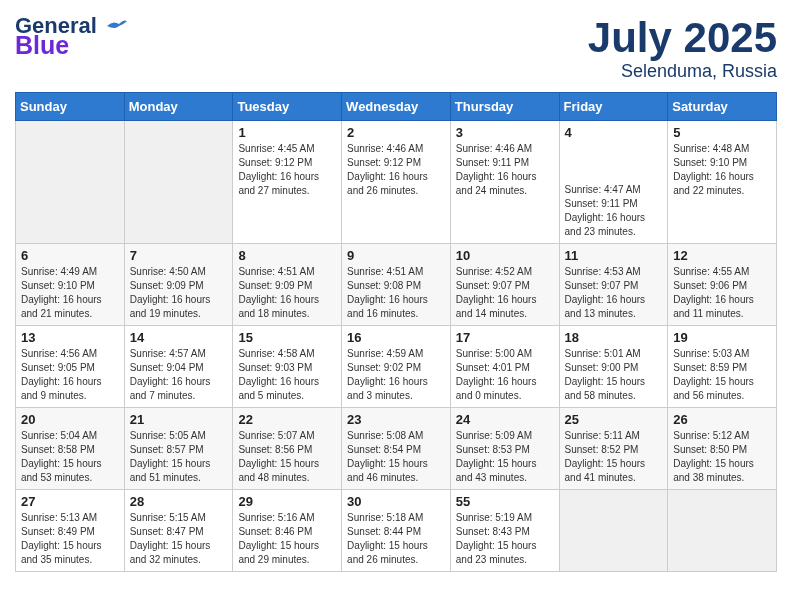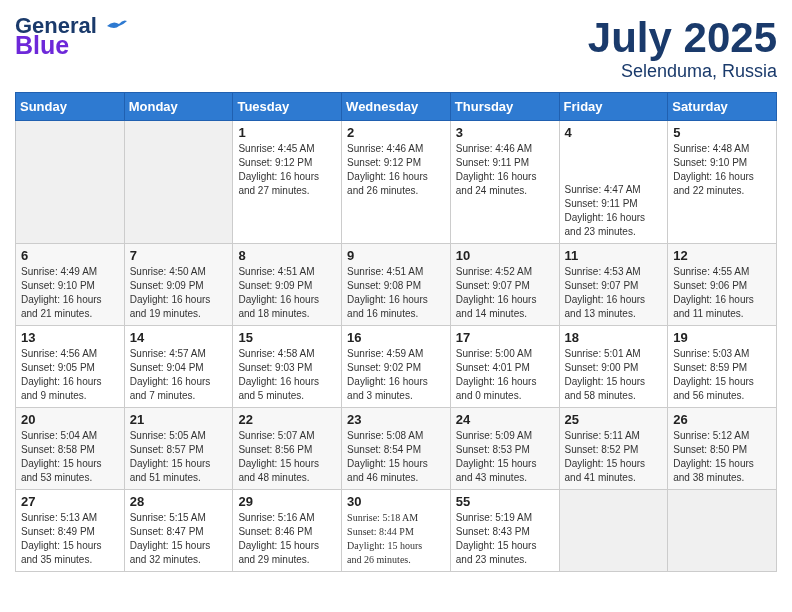--- a/index.html
+++ b/index.html
@@ -324,21 +324,21 @@
         </td>
         <td>
           <div class="day-number">29</div>
           <div class="day-info" style="white-space: pre-line;">Sunrise: 5:16 AM
 Sunset: 8:46 PM
 Daylight: 15 hours
 and 29 minutes.</div>
         </td>
         <td>
           <div class="day-number">30</div>
-          <div class="day-info" style="white-space: pre-line; font-family: Liberation Serif, serif;">Sunrise: 5:18 AM
+          <div class="day-info" style="white-space: pre-line;">Sunrise: 5:18 AM
 Sunset: 8:44 PM
 Daylight: 15 hours
 and 26 minutes.</div>
         </td>
         <td>
           <div class="day-number">55</div>
           <div class="day-info" style="white-space: pre-line;">Sunrise: 5:19 AM
 Sunset: 8:43 PM
 Daylight: 15 hours
 and 23 minutes.</div>

